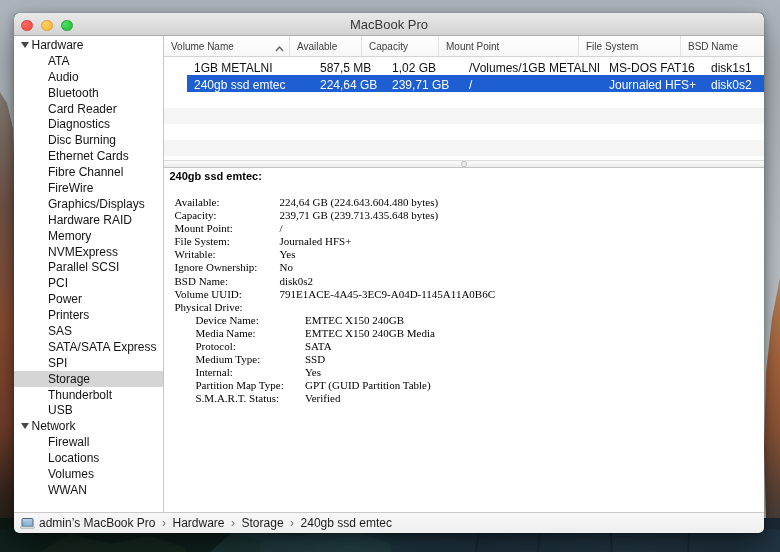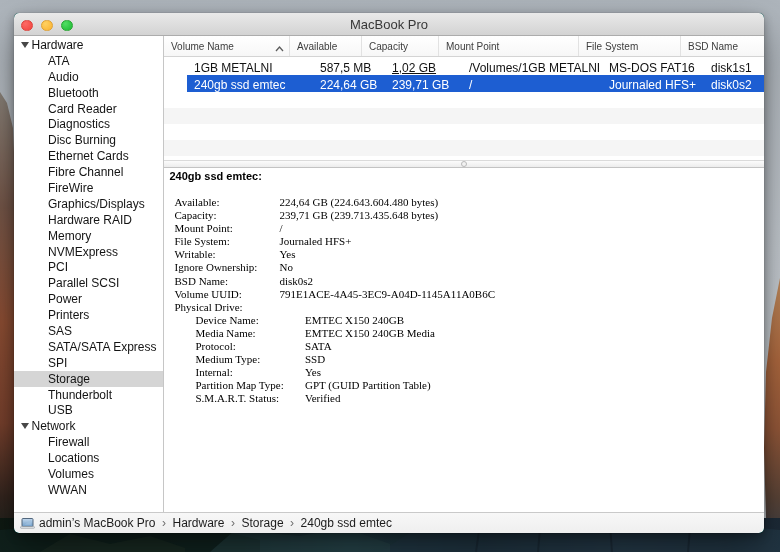--- a/index.html
+++ b/index.html
@@ -210,24 +210,24 @@
         <div class="side-row item">
           <span class="ilabel">Hardware RAID</span>
         </div>
         <div class="side-row item">
           <span class="ilabel">Memory</span>
         </div>
         <div class="side-row item">
           <span class="ilabel">NVMExpress</span>
         </div>
         <div class="side-row item">
+          <span class="ilabel">Parallel SCSI</span>
+        </div>
+        <div class="side-row item">
           <span class="ilabel">PCI</span>
-        </div>
-        <div class="side-row item">
-          <span class="ilabel">Parallel SCSI</span>
         </div>
         <div class="side-row item">
           <span class="ilabel">Power</span>
         </div>
         <div class="side-row item">
           <span class="ilabel">Printers</span>
         </div>
         <div class="side-row item">
           <span class="ilabel">SAS</span>
         </div>
@@ -284,21 +284,21 @@
             <span class="thlabel">File System</span>
           </div>
           <div class="th" style="flex: 1 1 auto;">
             <span class="thlabel">BSD Name</span>
           </div>
         </div>
       <div class="tbody">
           <div class="trow" style="height: 17.5px;">
             <div class="td" style="width: 126px;">1GB METALNI</div>
             <div class="td" style="width: 72px;">587,5 MB</div>
-            <div class="td" style="width: 77px; text-decoration: underline;">1,02 GB</div>
+            <div class="td" style="width: 77px;">1,02 GB</div>
             <div class="td" style="width: 140px;">/Volumes/1GB METALNI</div>
             <div class="td" style="width: 102px;">MS-DOS FAT16</div>
             <div class="td" style="flex: 1 1 auto;">disk1s1</div>
           </div>
           <div class="trow selected" style="height: 17px;">
             <div class="td" style="width: 126px;">240gb ssd emtec</div>
             <div class="td" style="width: 72px;">224,64 GB</div>
             <div class="td" style="width: 77px;">239,71 GB</div>
             <div class="td" style="width: 140px;">/</div>
             <div class="td" style="width: 102px;">Journaled HFS+</div>

